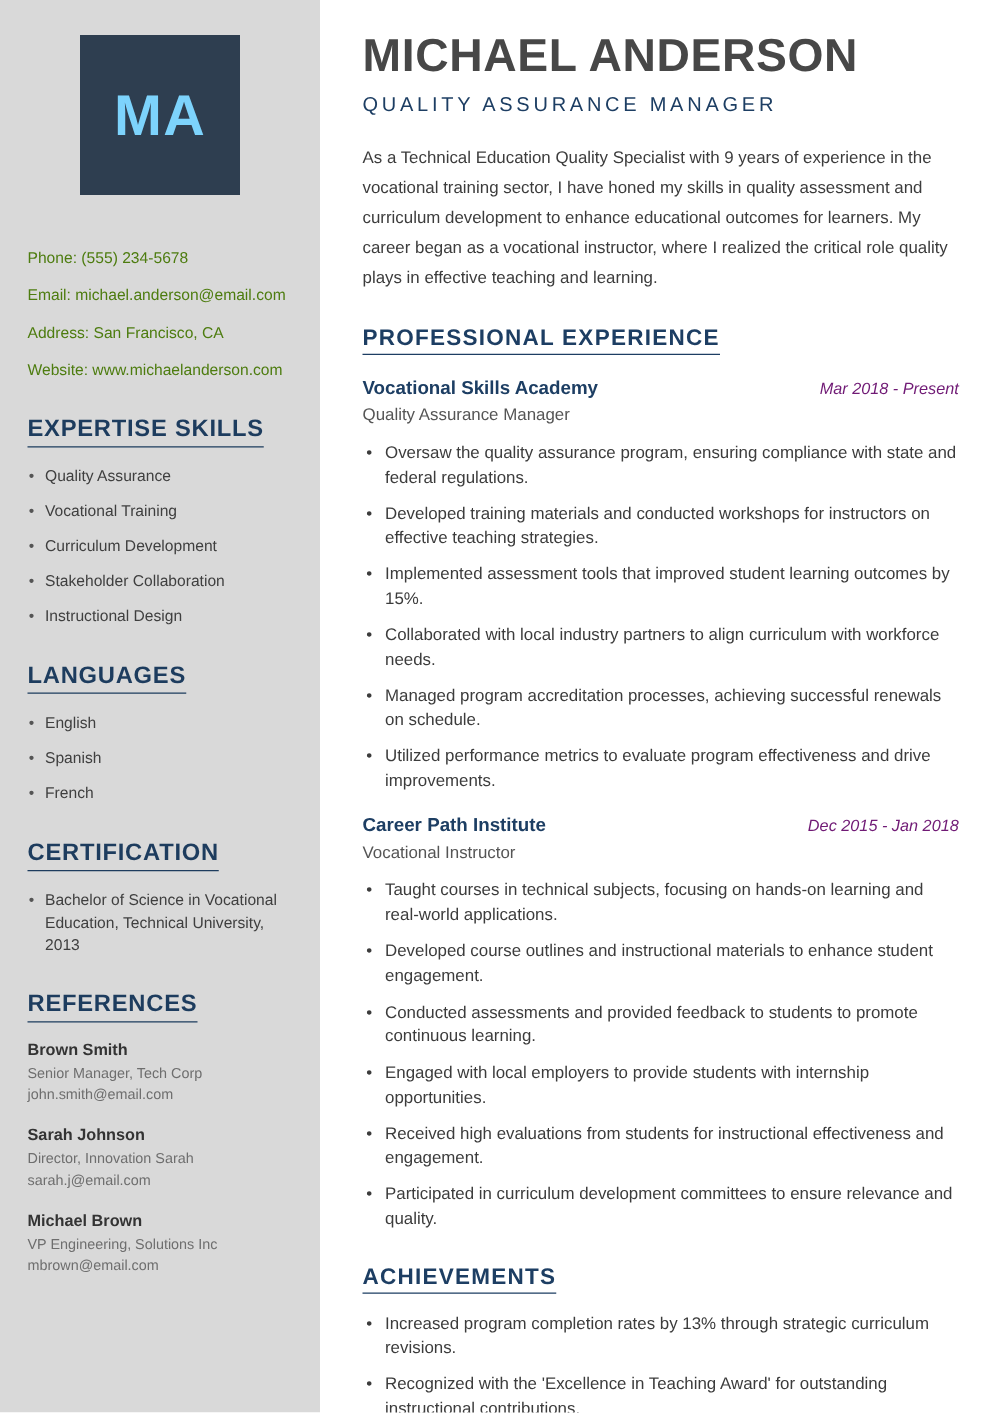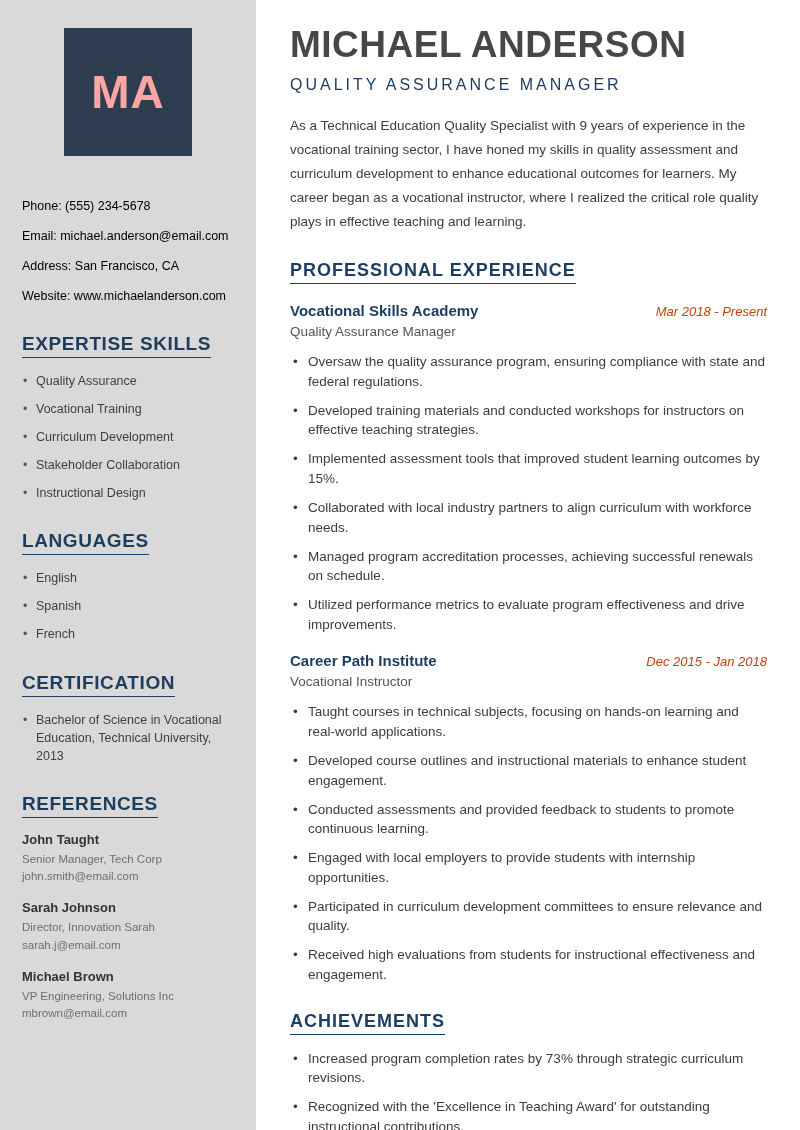--- a/index.html
+++ b/index.html
@@ -19,24 +19,24 @@
     background: #d9d9d9;
     padding: 28px 22px 20px 22px;
   }
   .avatar {
     width: 128px; height: 128px;
     background: #2e3e50;
     margin: 0 auto 42px auto;
     display: flex; align-items: center; justify-content: center;
   }
   .avatar-initials {
-    color: #fca5a5; font-size: 46px; font-weight: bold; letter-spacing: 1px;
+    color: #7dd3fc; font-size: 46px; font-weight: bold; letter-spacing: 1px;
   }
   .contact p {
-    font-size: 12.5px; color: #000000; margin-bottom: 13px; line-height: 1.35;
+    font-size: 12.5px; color: #4d7c0f; margin-bottom: 13px; line-height: 1.35;
   }
   .side-section { margin-top: 28px; }
   .side-title {
     display: inline-block;
     font-size: 19px; font-weight: bold; color: #1d3c5e;
     letter-spacing: 0.6px;
     border-bottom: 1.5px solid #1d3c5e;
     padding-bottom: 2px;
     margin-bottom: 14px;
   }
@@ -73,21 +73,21 @@
   .main-section-title {
     display: inline-block;
     font-size: 18px; font-weight: bold; color: #1d3e63;
     letter-spacing: 1px;
     border-bottom: 1.5px solid #1d3e63;
     padding-bottom: 2px;
   }
   .job { margin-top: 18px; }
   .job-header { display: flex; justify-content: space-between; align-items: baseline; }
   .job-company { font-size: 15px; font-weight: bold; color: #1d3e63; }
-  .job-dates { font-size: 13px; font-style: italic; color: #c2410c; }
+  .job-dates { font-size: 13px; font-style: italic; color: #701a75; }
   .job-role { margin-top: 5px; font-size: 13.5px; color: #555555; }
   ul.bullets { list-style: none; margin-top: 13px; }
   ul.bullets li {
     position: relative;
     padding-left: 18px;
     font-size: 13.5px; color: #3c3c3c;
     line-height: 1.45;
     margin-bottom: 9.5px;
   }
   ul.bullets li::before {
@@ -139,21 +139,21 @@
       <div class="side-title">CERTIFICATION</div>
       <ul class="side-list">
           <li>Bachelor of Science in Vocational Education, Technical University, 2013</li>
         </ul>
     </div>
 
     <div class="side-section">
       <div class="side-title">REFERENCES</div>
 
       <div class="ref-entry">
-        <div class="ref-name">John Taught</div>
+        <div class="ref-name">Brown Smith</div>
         <div class="ref-title">Senior Manager, Tech Corp</div>
         <div class="ref-email">john.smith@email.com</div>
       </div>
 
       <div class="ref-entry">
         <div class="ref-name">Sarah Johnson</div>
         <div class="ref-title">Director, Innovation Sarah</div>
         <div class="ref-email">sarah.j@email.com</div>
       </div>
 
@@ -196,28 +196,28 @@
         <div class="job-header">
           <span class="job-company">Career Path Institute</span>
           <span class="job-dates">Dec 2015 - Jan 2018</span>
         </div>
         <div class="job-role">Vocational Instructor</div>
         <ul class="bullets">
             <li>Taught courses in technical subjects, focusing on hands-on learning and real-world applications.</li>
             <li>Developed course outlines and instructional materials to enhance student engagement.</li>
             <li>Conducted assessments and provided feedback to students to promote continuous learning.</li>
             <li>Engaged with local employers to provide students with internship opportunities.</li>
+            <li>Received high evaluations from students for instructional effectiveness and engagement.</li>
             <li>Participated in curriculum development committees to ensure relevance and quality.</li>
-            <li>Received high evaluations from students for instructional effectiveness and engagement.</li>
           </ul>
       </div>
     </section>
 
     <section class="main-section">
       <div class="main-section-title">ACHIEVEMENTS</div>
       <ul class="bullets tight">
-          <li>Increased program completion rates by 73% through strategic curriculum revisions.</li>
+          <li>Increased program completion rates by 13% through strategic curriculum revisions.</li>
           <li>Recognized with the 'Excellence in Teaching Award' for outstanding instructional contributions.</li>
         </ul>
     </section>
 
   </main>
 </div>
 
 </body></html>

